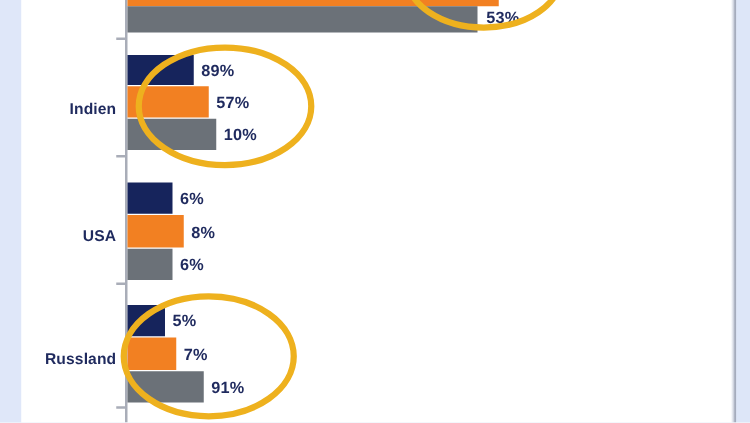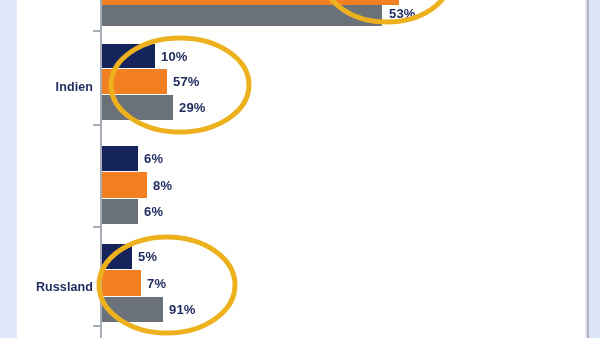--- a/index.html
+++ b/index.html
@@ -127,34 +127,35 @@
     <div class="tick" style="top:325px;"></div>
 
     <div class="bar orange" style="top:-4px;  height:9px;  width:297px;"></div>
     <div class="bar gray" style="top:5px;   height:21px; width:280px;"></div>
     <div class="bar-value" style="left:372px; top:6px;">53%</div>
 
     <div class="bar navy" style="top:44px;  height:24px; width:53px;"></div>
     <div class="bar orange" style="top:69px;  height:25px; width:65px;"></div>
     <div class="bar gray" style="top:95px;  height:25px; width:71px;"></div>
 
-    <div class="bar-value" style="left:144px; top:49px;">10%</div>
+    <div class="bar-value" style="left:144px; top:49px;">89%</div>
     <div class="bar-value" style="left:156px; top:74px;">57%</div>
-    <div class="bar-value" style="left:162px; top:100px;">29%</div>
+    <div class="bar-value" style="left:162px; top:100px;">10%</div>
 
     <div class="cat-label" style="left:0px; width:76px; top:80px;">Indien</div>
 
     <div class="bar navy" style="top:146px; height:25px; width:36px;"></div>
     <div class="bar orange" style="top:172px; height:26px; width:45px;"></div>
     <div class="bar gray" style="top:199px; height:25px; width:36px;"></div>
 
     <div class="bar-value" style="left:127px; top:151px;">6%</div>
     <div class="bar-value" style="left:136px; top:178px;">8%</div>
     <div class="bar-value" style="left:127px; top:204px;">6%</div>
 
+    <div class="cat-label" style="left:0px; width:76px; top:182px;">USA</div>
 
     <div class="bar navy" style="top:244px; height:25px; width:30px;"></div>
     <div class="bar orange" style="top:270px; height:26px; width:39px;"></div>
     <div class="bar gray" style="top:297px; height:25px; width:61px;"></div>
 
     <div class="bar-value" style="left:121px; top:249px;">5%</div>
     <div class="bar-value" style="left:130px; top:276px;">7%</div>
     <div class="bar-value" style="left:152px; top:302px;">91%</div>
 
     <div class="cat-label" style="left:0px; width:76px; top:280px;">Russland</div>

